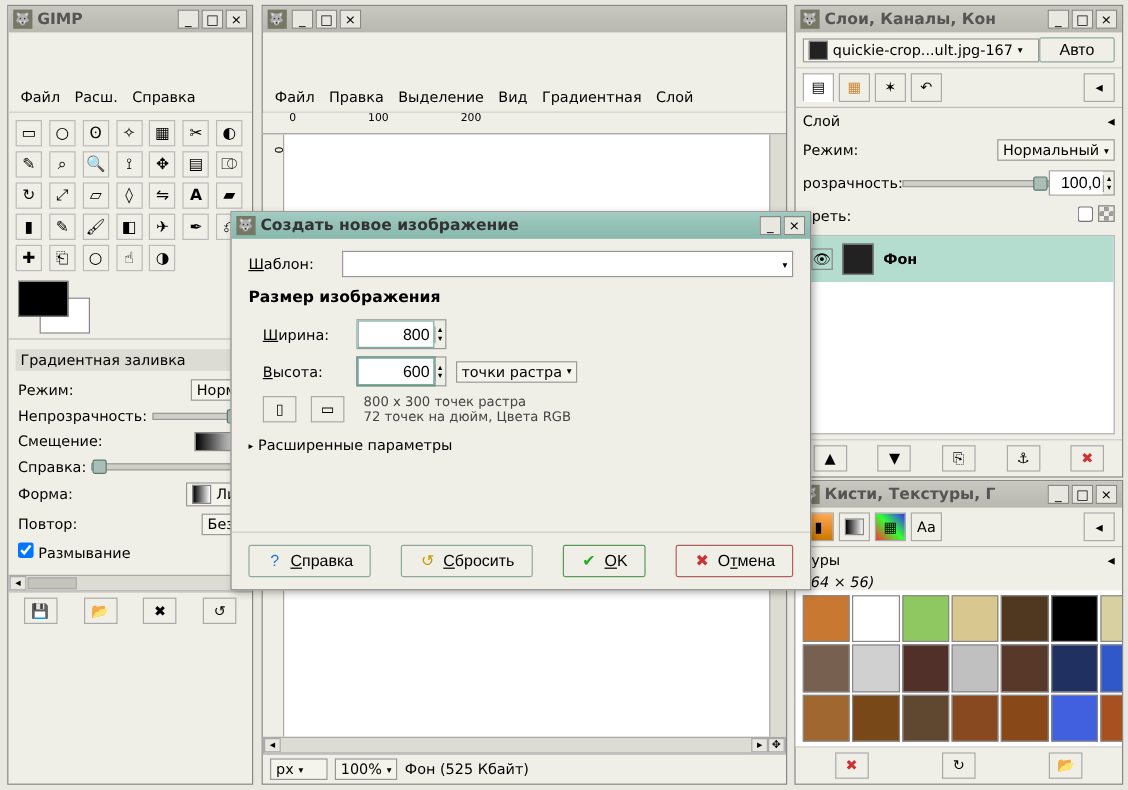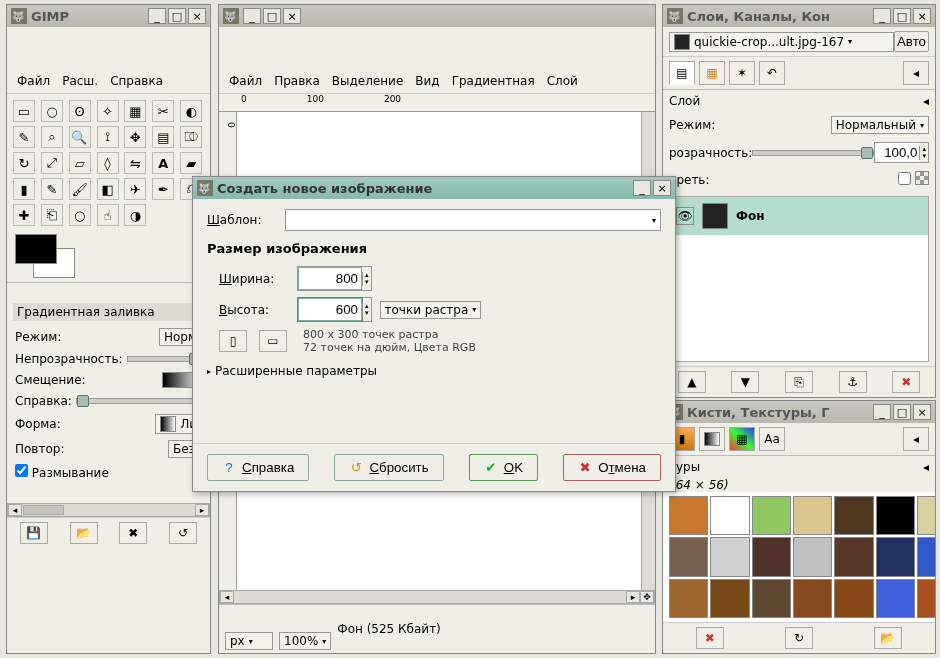--- a/index.html
+++ b/index.html
@@ -103,21 +103,21 @@
 }
 .bg-swatch {
   position: absolute;
   left: 26px; top: 16px;
   width: 42px; height: 30px;
   background: #fff;
   border: 1px solid #888;
 }
 .opt-panel {
   border-top: 1px solid #bbb;
-  padding: 20px 6px;
+  padding: 8px 6px;
   font-size: 12px;
 }
 .opt-title {
   background: #dcdcd4;
   padding: 2px 4px;
   margin-bottom: 4px;
   display:flex;
   justify-content:space-between;
 }
 .opt-title .x { font-size:10px; }
@@ -177,21 +177,21 @@
 .sb-thumb{flex:.3;background:#c4c4bc;border:1px solid #aaa;margin:1px;}
 .sb-track{flex:1;}
 
 
 #imagewin { left: 218px; top: 4px; width: 438px; height: 650px; }
 .ruler-h { height: 18px; background:#efefe7; border-bottom:1px solid #999; font-size:9px; padding-left:22px; display:flex; gap:60px;}
 .ruler-v { width: 18px; background:#efefe7; border-right:1px solid #999; font-size:9px; writing-mode:vertical-rl; padding-top:10px;}
 .canvas-wrap{display:flex;flex:1;overflow:hidden;}
 .canvas{flex:1;background:#fff;}
 .zoombar{display:flex;align-items:center;gap:6px;padding:3px 6px;border-top:1px solid #bbb;}
-.zoombar .dropdown{min-width:48px;margin-top:24px;}
+.zoombar .dropdown{min-width:48px;}
 
 
 #layerswin { left: 662px; top: 4px; width: 274px; height: 394px; }
 .tabstrip{display:flex;gap:4px;padding:4px 6px;border-bottom:1px solid #bbb;}
 .tab{
   width:26px;height:24px;border:1px solid #aaa;background:#efefe7;
   display:flex;align-items:center;justify-content:center;cursor:pointer;
 }
 .tab.active{background:#fff;border-bottom-color:#fff;}
 .layer-row{display:flex;align-items:center;justify-content:space-between;padding:4px 6px;}
@@ -428,21 +428,21 @@
       <div class="tb-btn">□</div>
       <div class="tb-btn">×</div>
     </div>
   </div>
   <div class="layer-row" style="border-bottom:1px solid #ccc">
     <span class="dropdown" style="flex:1">
       <span class="layer-thumb" style="width:16px;height:16px"></span>
       <span>quickie-crop...ult.jpg-167</span>
       <span class="triangle">▾</span>
     </span>
-    <button class="dlg-btn" style="padding:2px 2px">
+    <button class="dlg-btn" style="padding:2px 16px">
         <span>Авто</span>
       </button>
   </div>
   <div class="tabstrip">
     <div class="tab active">▤</div>
     <div class="tab" style="color:#c83">▦</div>
     <div class="tab">✶</div>
     <div class="tab">↶</div>
     <div style="flex:1"></div>
     <div class="tab">◂</div>

